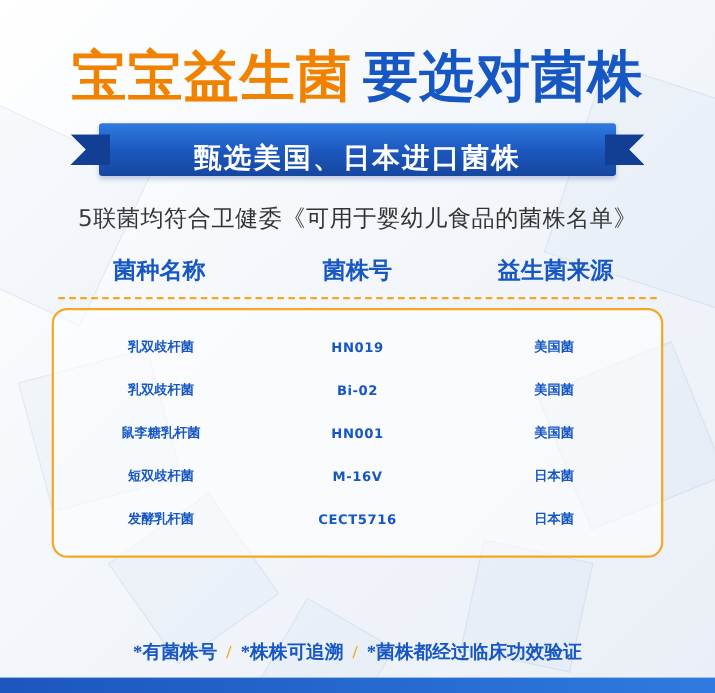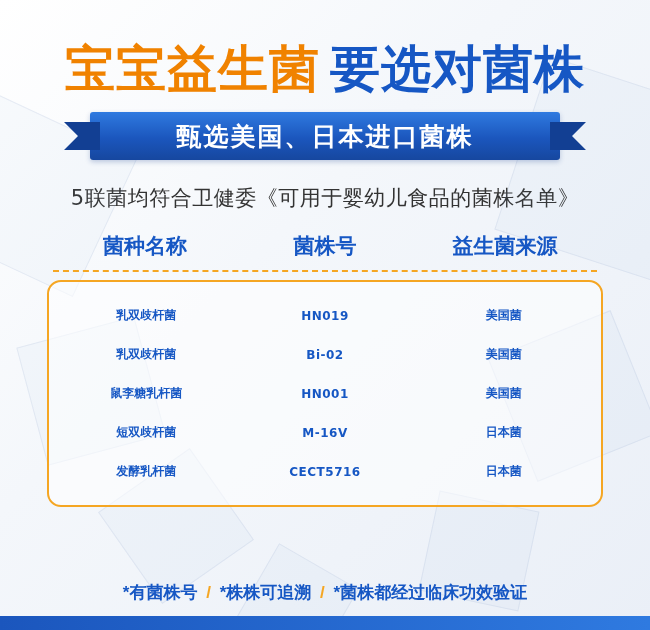--- a/index.html
+++ b/index.html
@@ -67,21 +67,21 @@
   }
   .ribbon {
     position: absolute;
     left: 50%;
     transform: translateX(-50%);
     width: 470px;
     height: 48px;
     background: linear-gradient(180deg, #2f7ae0 0%, #1b56bd 55%, #16479f 100%);
     border-radius: 3px;
     display: flex;
-    align-items: center;
+    align-items: flex-end;
     justify-content: center;
     box-shadow: 0 2px 5px rgba(20, 60, 140, 0.25);
   }
   .ribbon::before, .ribbon::after {
     content: "";
     position: absolute;
     top: 10px;
     width: 36px;
     height: 28px;
     background: #123f93;
@@ -160,21 +160,21 @@
   
   .footer-note {
     position: absolute;
     left: 0;
     right: 0;
     bottom: 26px;
     text-align: center;
     font-size: 17px;
     font-weight: bold;
     color: #1657C4;
-    font-family: Liberation Sans, sans-serif;
+    font-family: Liberation Serif, serif;
   }
   .footer-note .sep {
     color: #F5A623;
     font-weight: bold;
     padding: 0 4px;
   }
   .bottom-bar {
     position: absolute;
     left: 0;
     right: 0;

